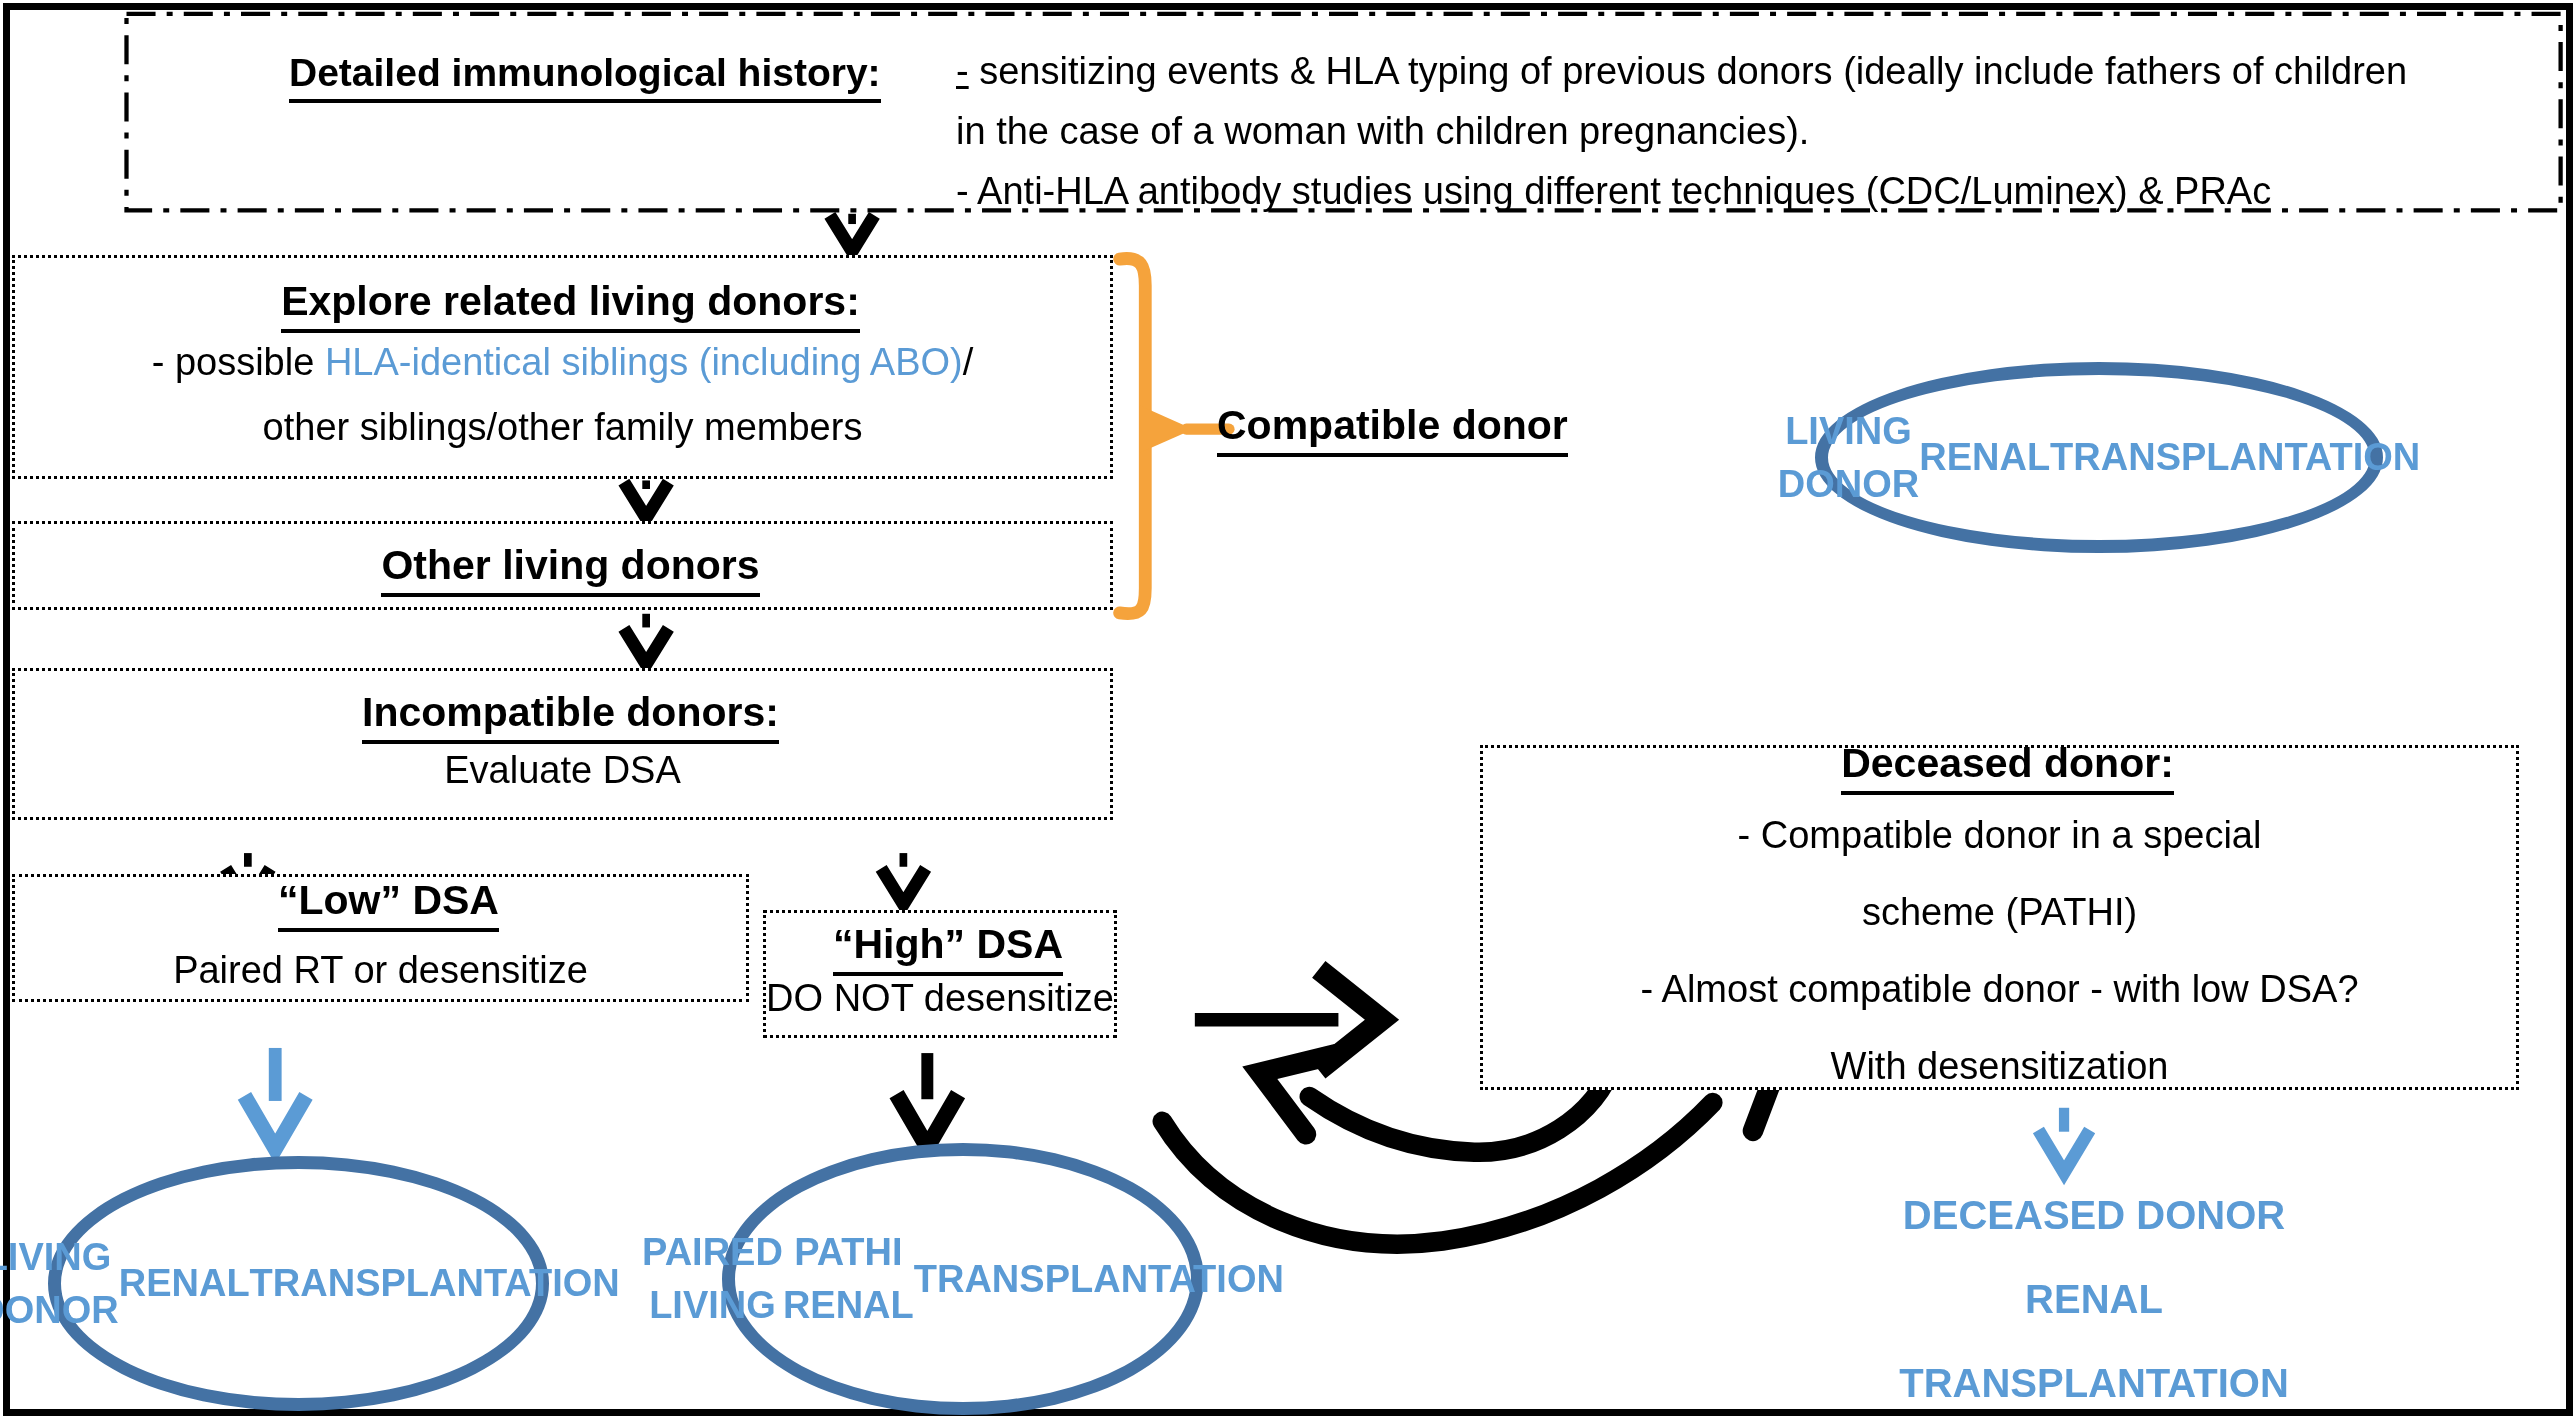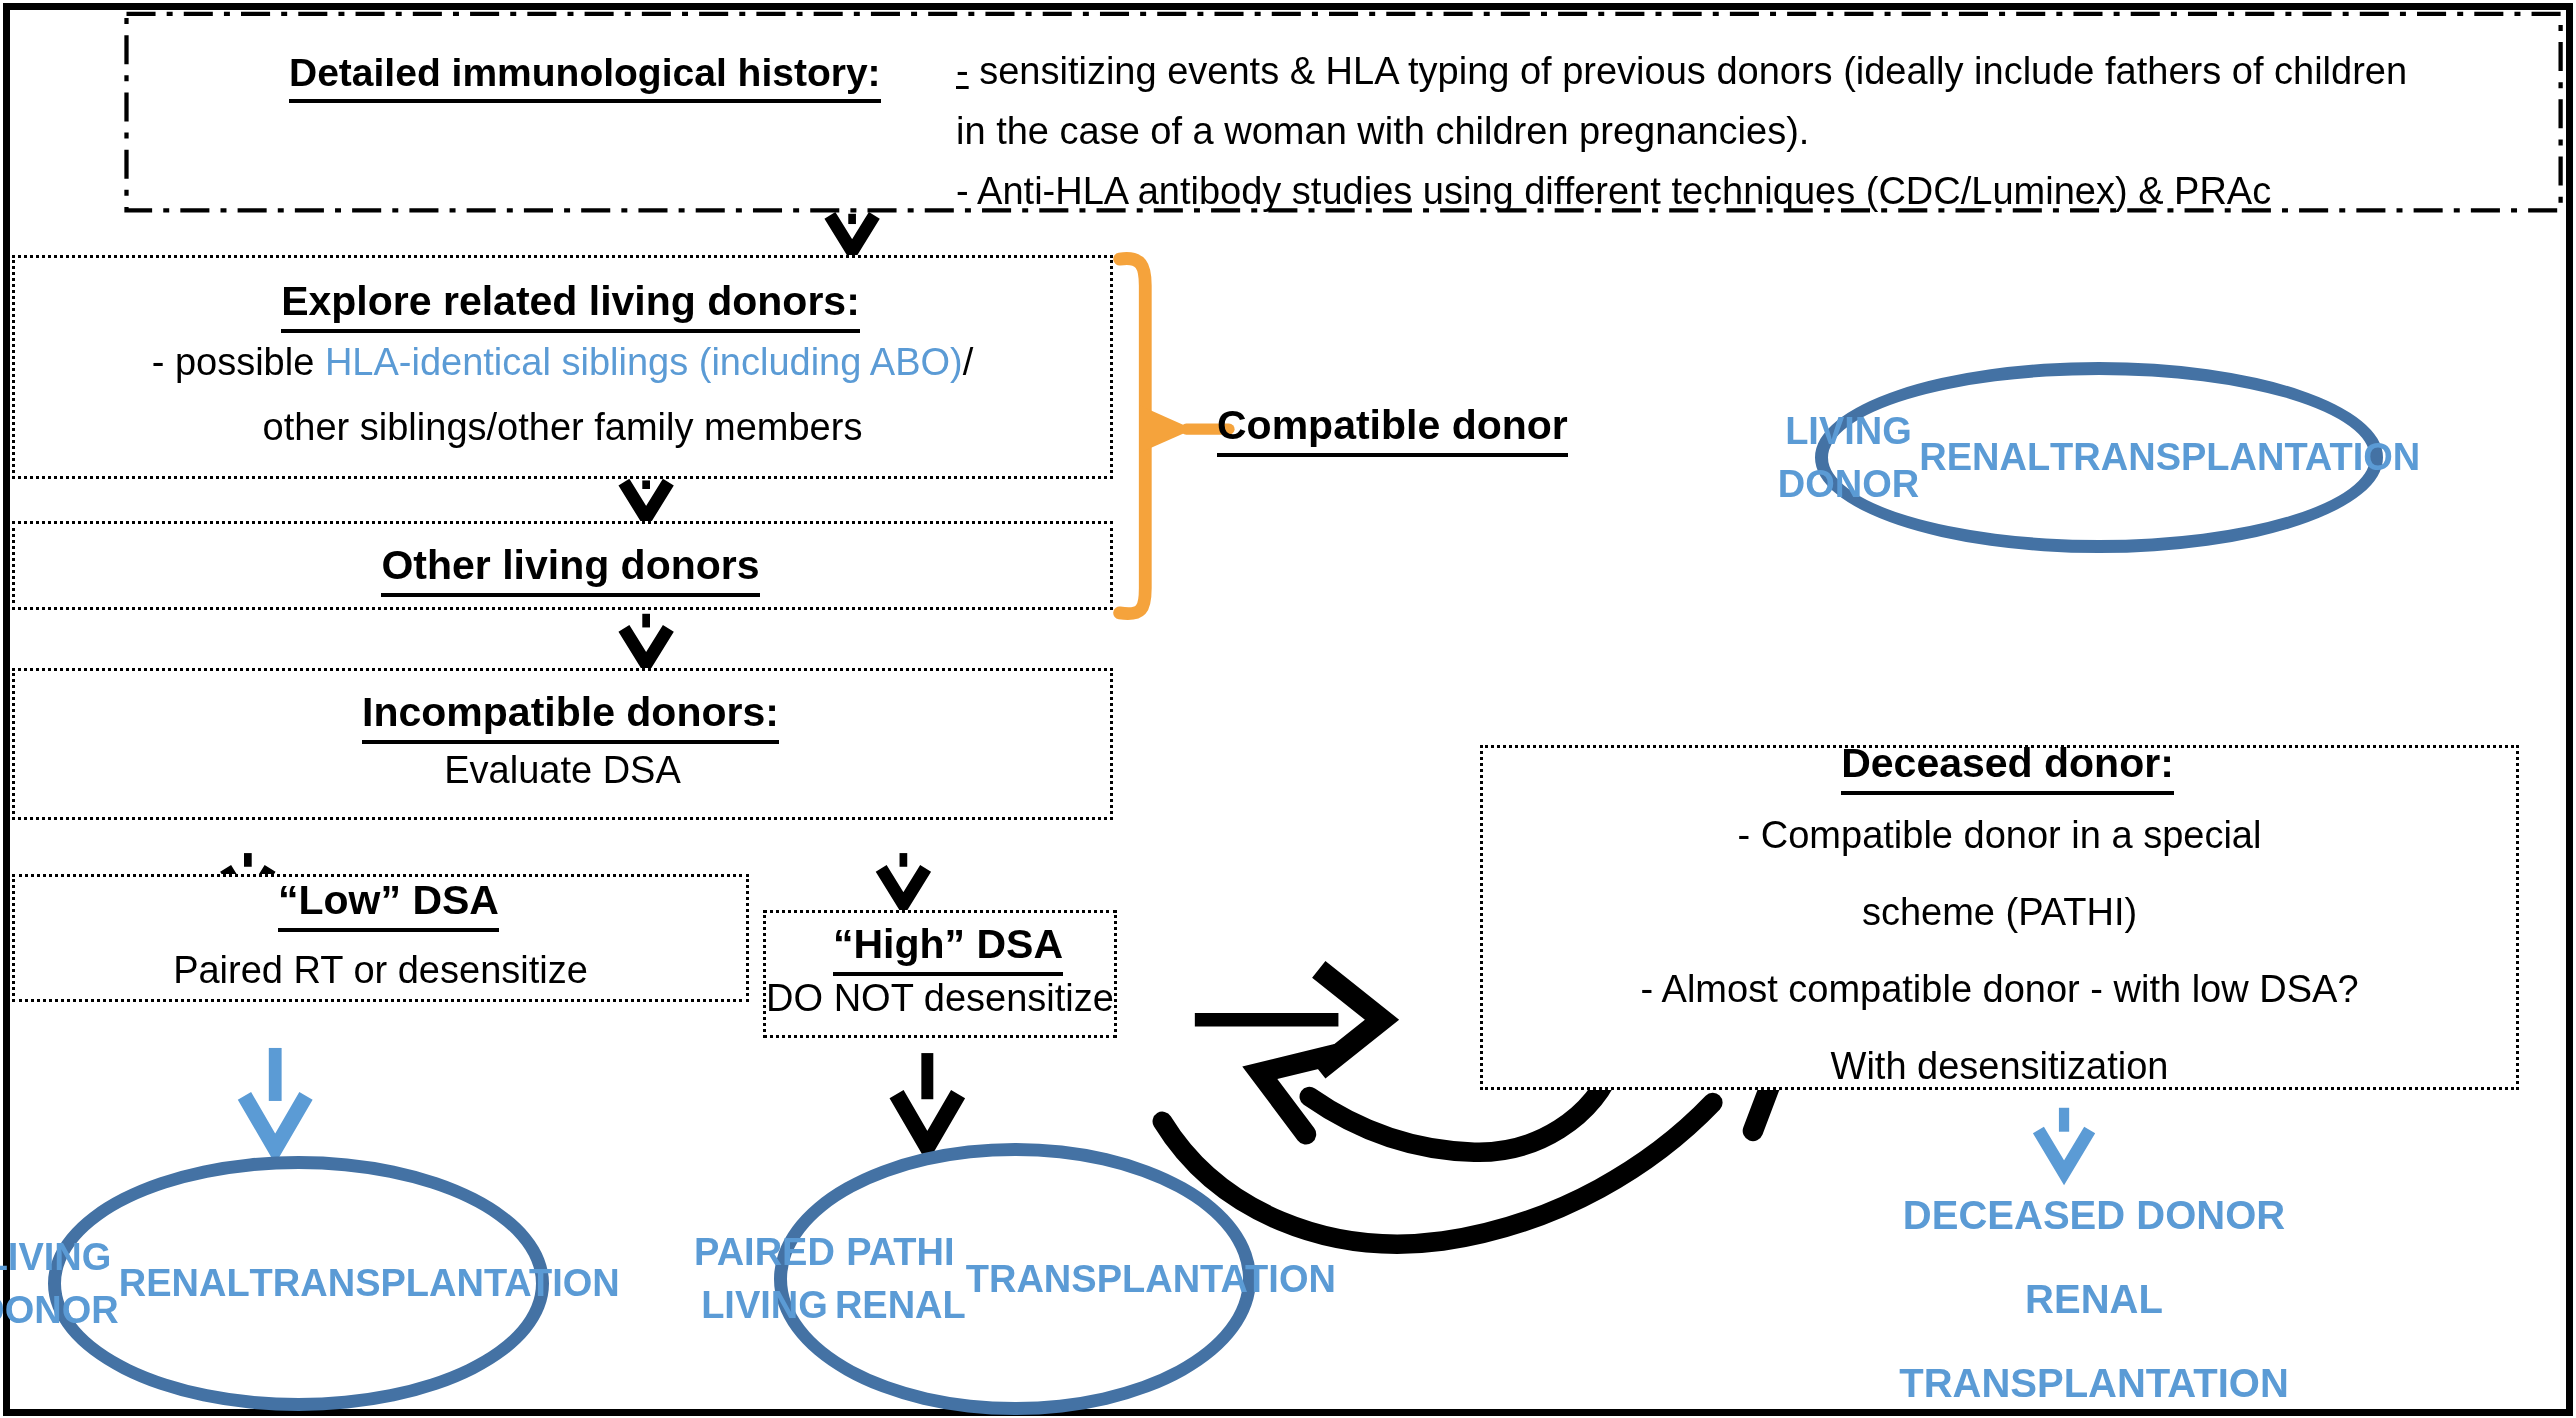--- a/index.html
+++ b/index.html
@@ -163,21 +163,21 @@
     <div class="eline">RENAL</div>
     <div class="eline">TRANSPLANTATION</div>
   </div>
 
   <div class="ellipse" style="left:48px;top:1156px;width:501px;height:255px;">
     <div class="eline">LIVING DONOR</div>
     <div class="eline">RENAL</div>
     <div class="eline">TRANSPLANTATION</div>
   </div>
 
-  <div class="ellipse" style="left:774px;top:1143px;width:482px;height:272px;text-align:center;">
+  <div class="ellipse" style="left:722px;top:1143px;width:482px;height:272px;text-align:center;">
     <div class="eline">PAIRED LIVING</div>
     <div class="eline">PATHI RENAL</div>
     <div class="eline">TRANSPLANTATION</div>
   </div>
 
   <div class="outcome">
     <div>DECEASED DONOR</div>
     <div>RENAL</div>
     <div>TRANSPLANTATION</div>
   </div>

